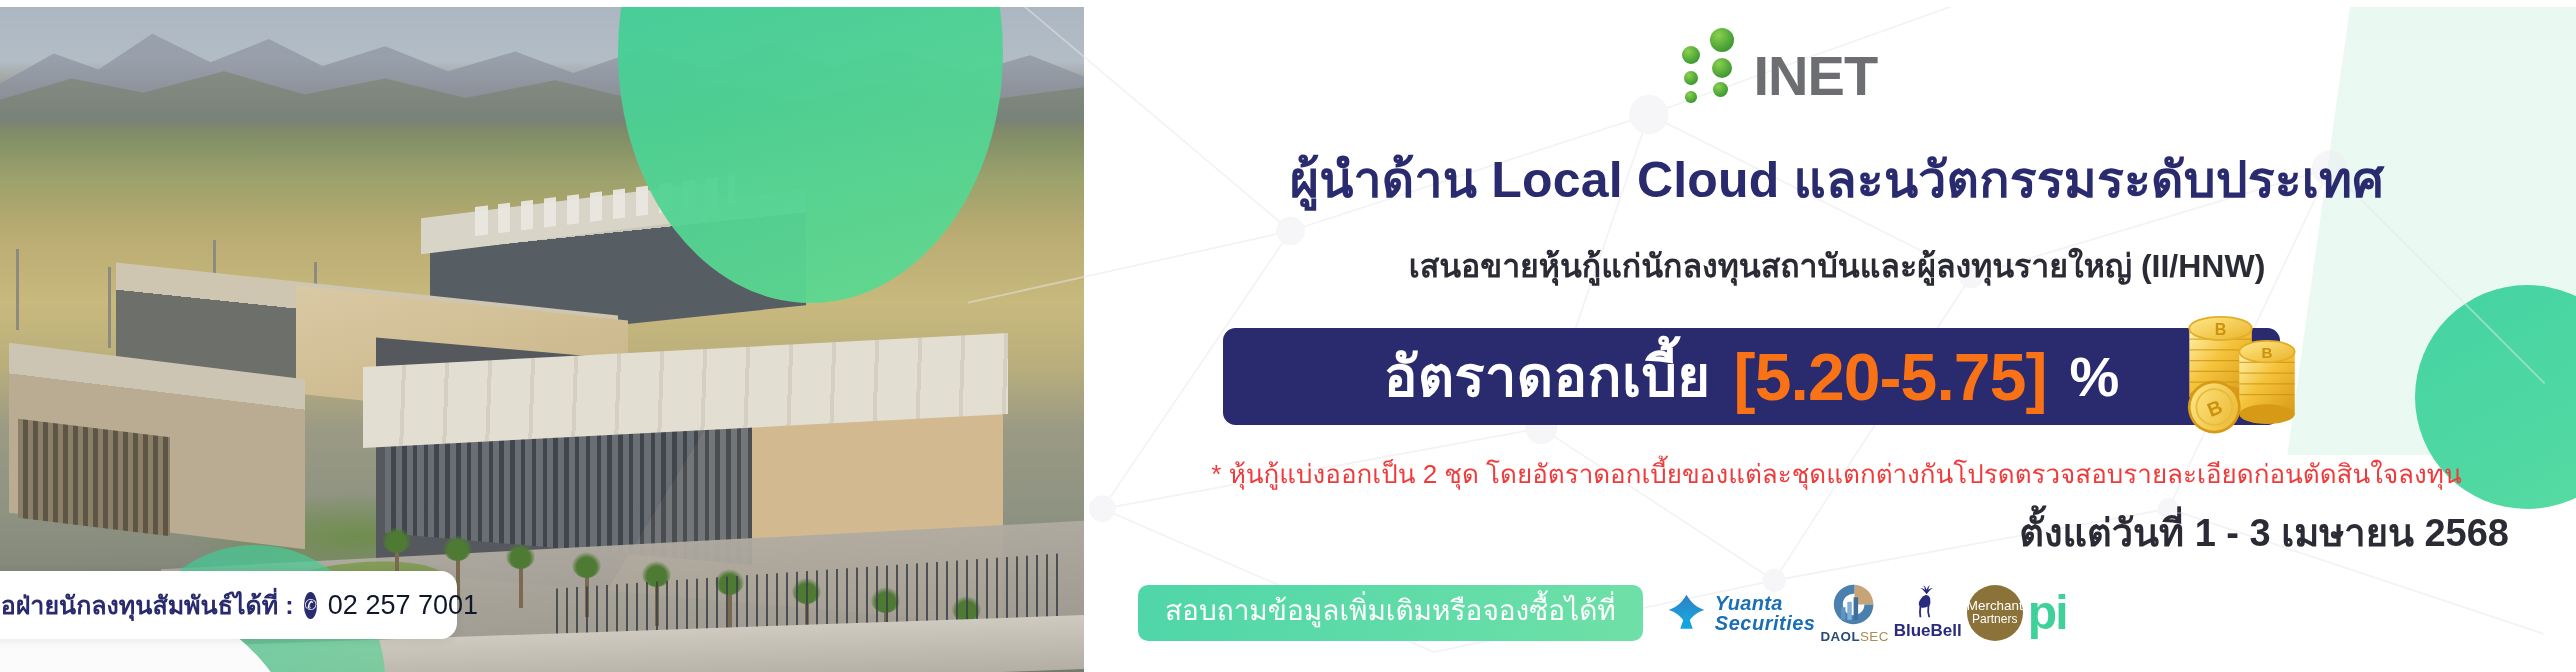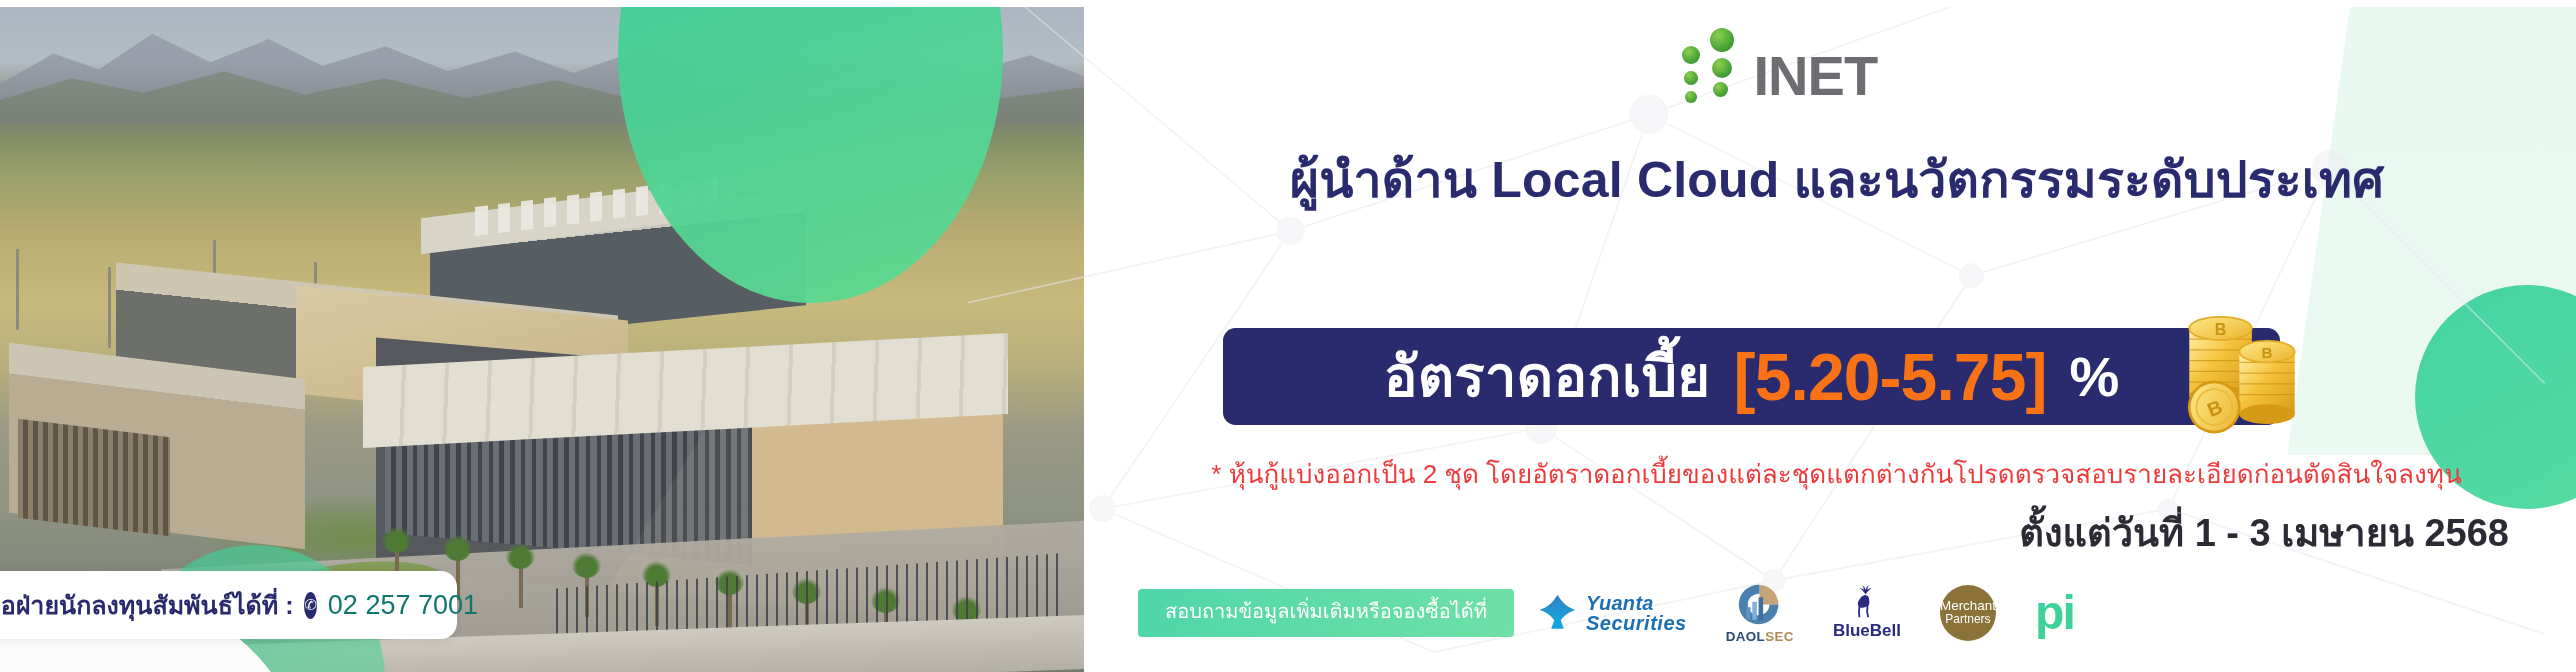--- a/index.html
+++ b/index.html
@@ -250,40 +250,40 @@
   }
 
   
   .cta-row{
     position:absolute; left:54px; top:578px; width:1425px; height:56px;
     display:flex; align-items:center; gap:23px;
   }
   .cta-btn{
     flex:0 0 auto;
     background:linear-gradient(100deg,#4fd6a9,#6fe0a7);
-    color:#ffffff; font-size:20px; font-weight:400;
-    padding:12.5px 27px 16px; border-radius:4px; white-space:nowrap;
+    color:#ffffff; font-size:28px; font-weight:400;
+    padding:12.5px 27px 16px; border-radius:10px; white-space:nowrap;
     border:none; cursor:pointer; line-height:1;
   }
-  .partners{ display:flex; align-items:center; gap:39px; }
+  .partners{ display:flex; align-items:center; gap:5px; }
   .partner{ display:flex; align-items:center; height:56px; }
 
   
   .yuanta{ display:flex; align-items:center; gap:8px; }
   .yuanta-mark{ width:41px; height:41px; position:relative; }
   .yuanta-txt{
     font-size:20px; font-weight:700; font-style:italic; color:#1a6fb5;
     line-height:1.02; letter-spacing:0.3px;
   }
   .yuanta-txt .l2{ letter-spacing:0.5px; }
   
   .daol{ display:flex; flex-direction:column; align-items:center; gap:1.8px; }
   .daol-mark{ width:45px; height:45px; }
   .daol-txt{ font-size:13.4px; font-weight:700; color:#2b4a74; letter-spacing:0.4px; }
-  .daol-txt .sec{ color:#b08a52; font-weight:700; }
+  .daol-txt .sec{ color:#b08a52; font-weight:400; }
   
   .maybank{
     background:#ffd300; padding:6.3px 11.6px; border-radius:3.6px;
     display:flex; align-items:center; gap:8px;
   }
   .maybank-mark{ width:32px; height:32px; }
   .maybank-txt{ font-size:27px; font-weight:700; color:#111; letter-spacing:-0.4px; }
   
   .bluebell{ display:flex; flex-direction:column; align-items:center; gap:0.9px; }
   .bluebell-mark{ width:39px; height:36px; }
@@ -305,21 +305,21 @@
     background:#ffffff; border-radius:16px;
     display:flex; align-items:center; justify-content:center; gap:10.8px;
     box-shadow:0 1.8px 9px rgba(0,0,0,.08);
   }
   .contact-text{ font-size:25px; font-weight:700; color:#2a2a6e; white-space:nowrap; }
   .phone-icon{
     width:27px; height:27px; border-radius:50%; background:#2a2a6e;
     display:flex; align-items:center; justify-content:center;
     color:#fff; font-size:15.2px;
   }
-  .contact-number{ font-size:27px; font-weight:400; color:#0f766e; white-space:nowrap; }
+  .contact-number{ font-size:27px; font-weight:400; color:#0f172a; white-space:nowrap; }
 </style>
 </head>
 <body>
 
 <div class="banner">
 
   <div class="photo-wrap">
     <div class="photo"></div>
 
     <div class="ph-mountains">
@@ -408,20 +408,21 @@
       <span style="left:12.5px; top:45px; width:14.3px; height:14.3px;"></span>
       <span style="left:42px; top:56px; width:15.2px; height:15.2px;"></span>
       <span style="left:14.3px; top:65px; width:11.6px; height:11.6px;"></span>
     </div>
     <div class="logo-word">INET</div>
   </div>
 
   <div class="content">
 
     <div class="headline">ผู้นำด้าน Local Cloud และนวัตกรรมระดับประเทศ</div>
+    <div class="subhead">เสนอขายหุ้นกู้แก่นักลงทุนสถาบันและผู้ลงทุนรายใหญ่ (II/HNW)</div>
 
     <div class="rate-badge">
       <span class="rate-label">อัตราดอกเบี้ย</span>
       <span class="rate-value">[5.20-5.75]</span>
       <span class="rate-pct">%</span>
 
       <div class="coins">
         <svg viewBox="0 0 150 160" width="134" height="143">
           <defs>
             <linearGradient id="gold" x1="0" y1="0" x2="1" y2="1">

